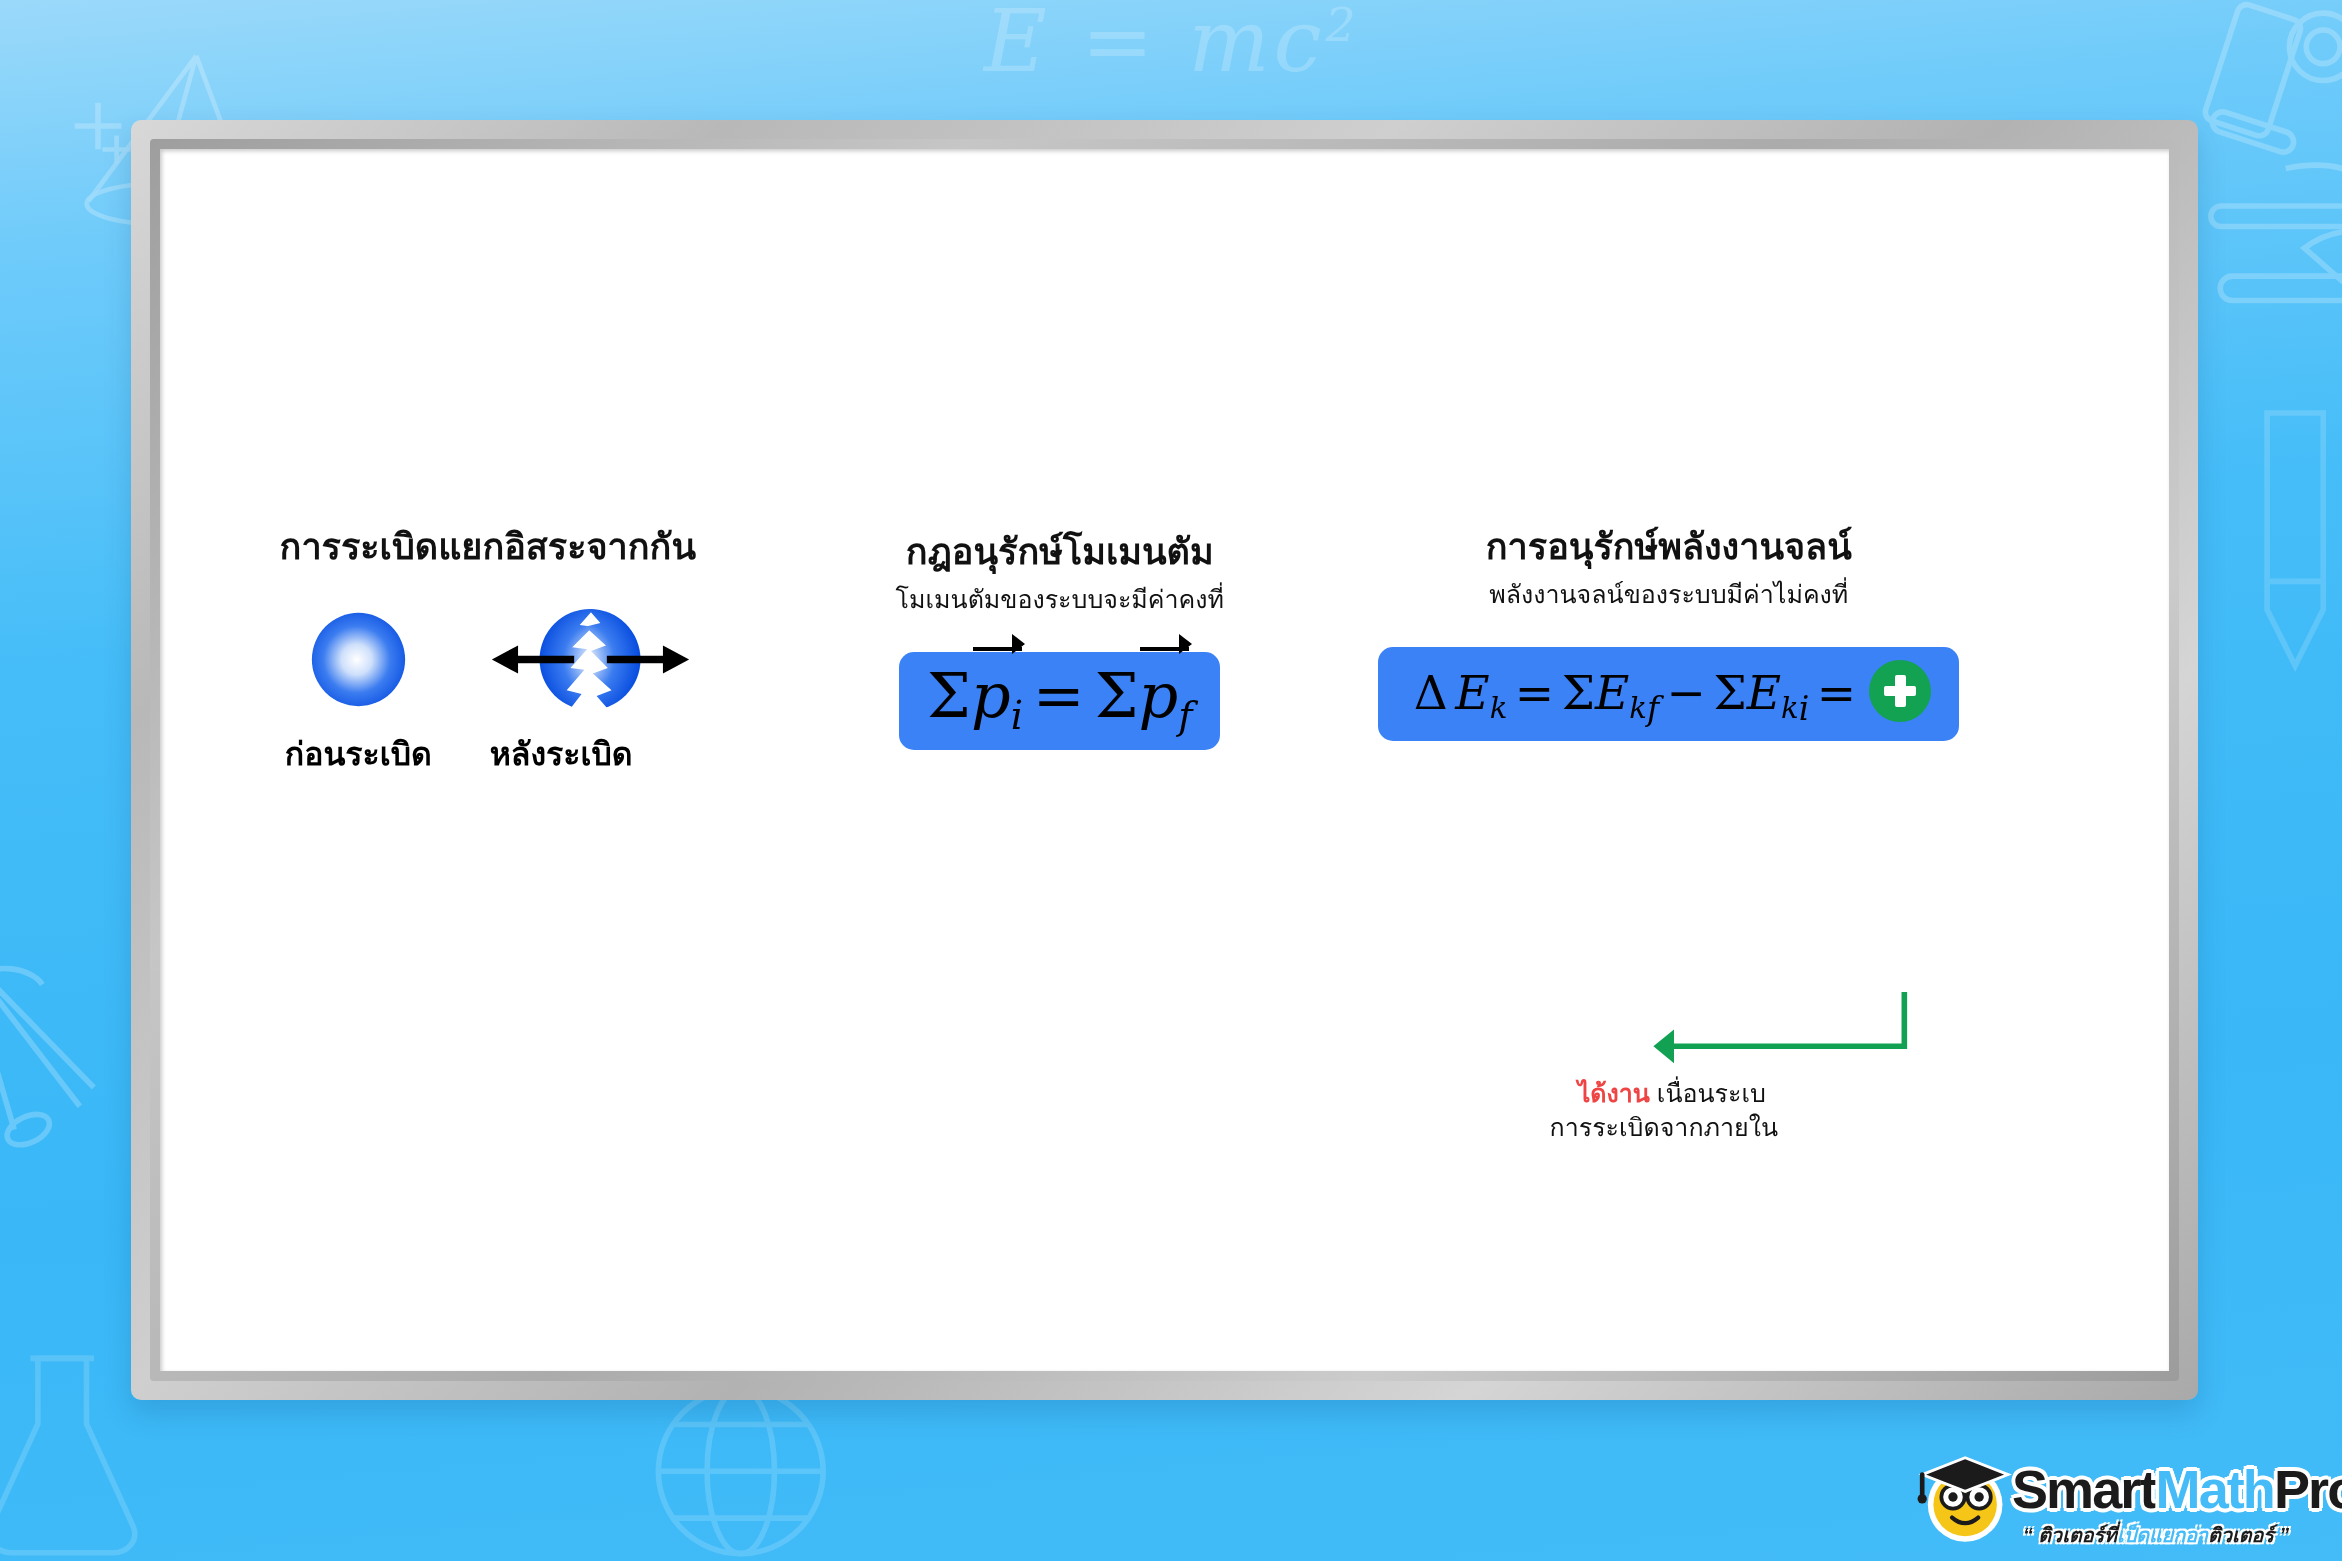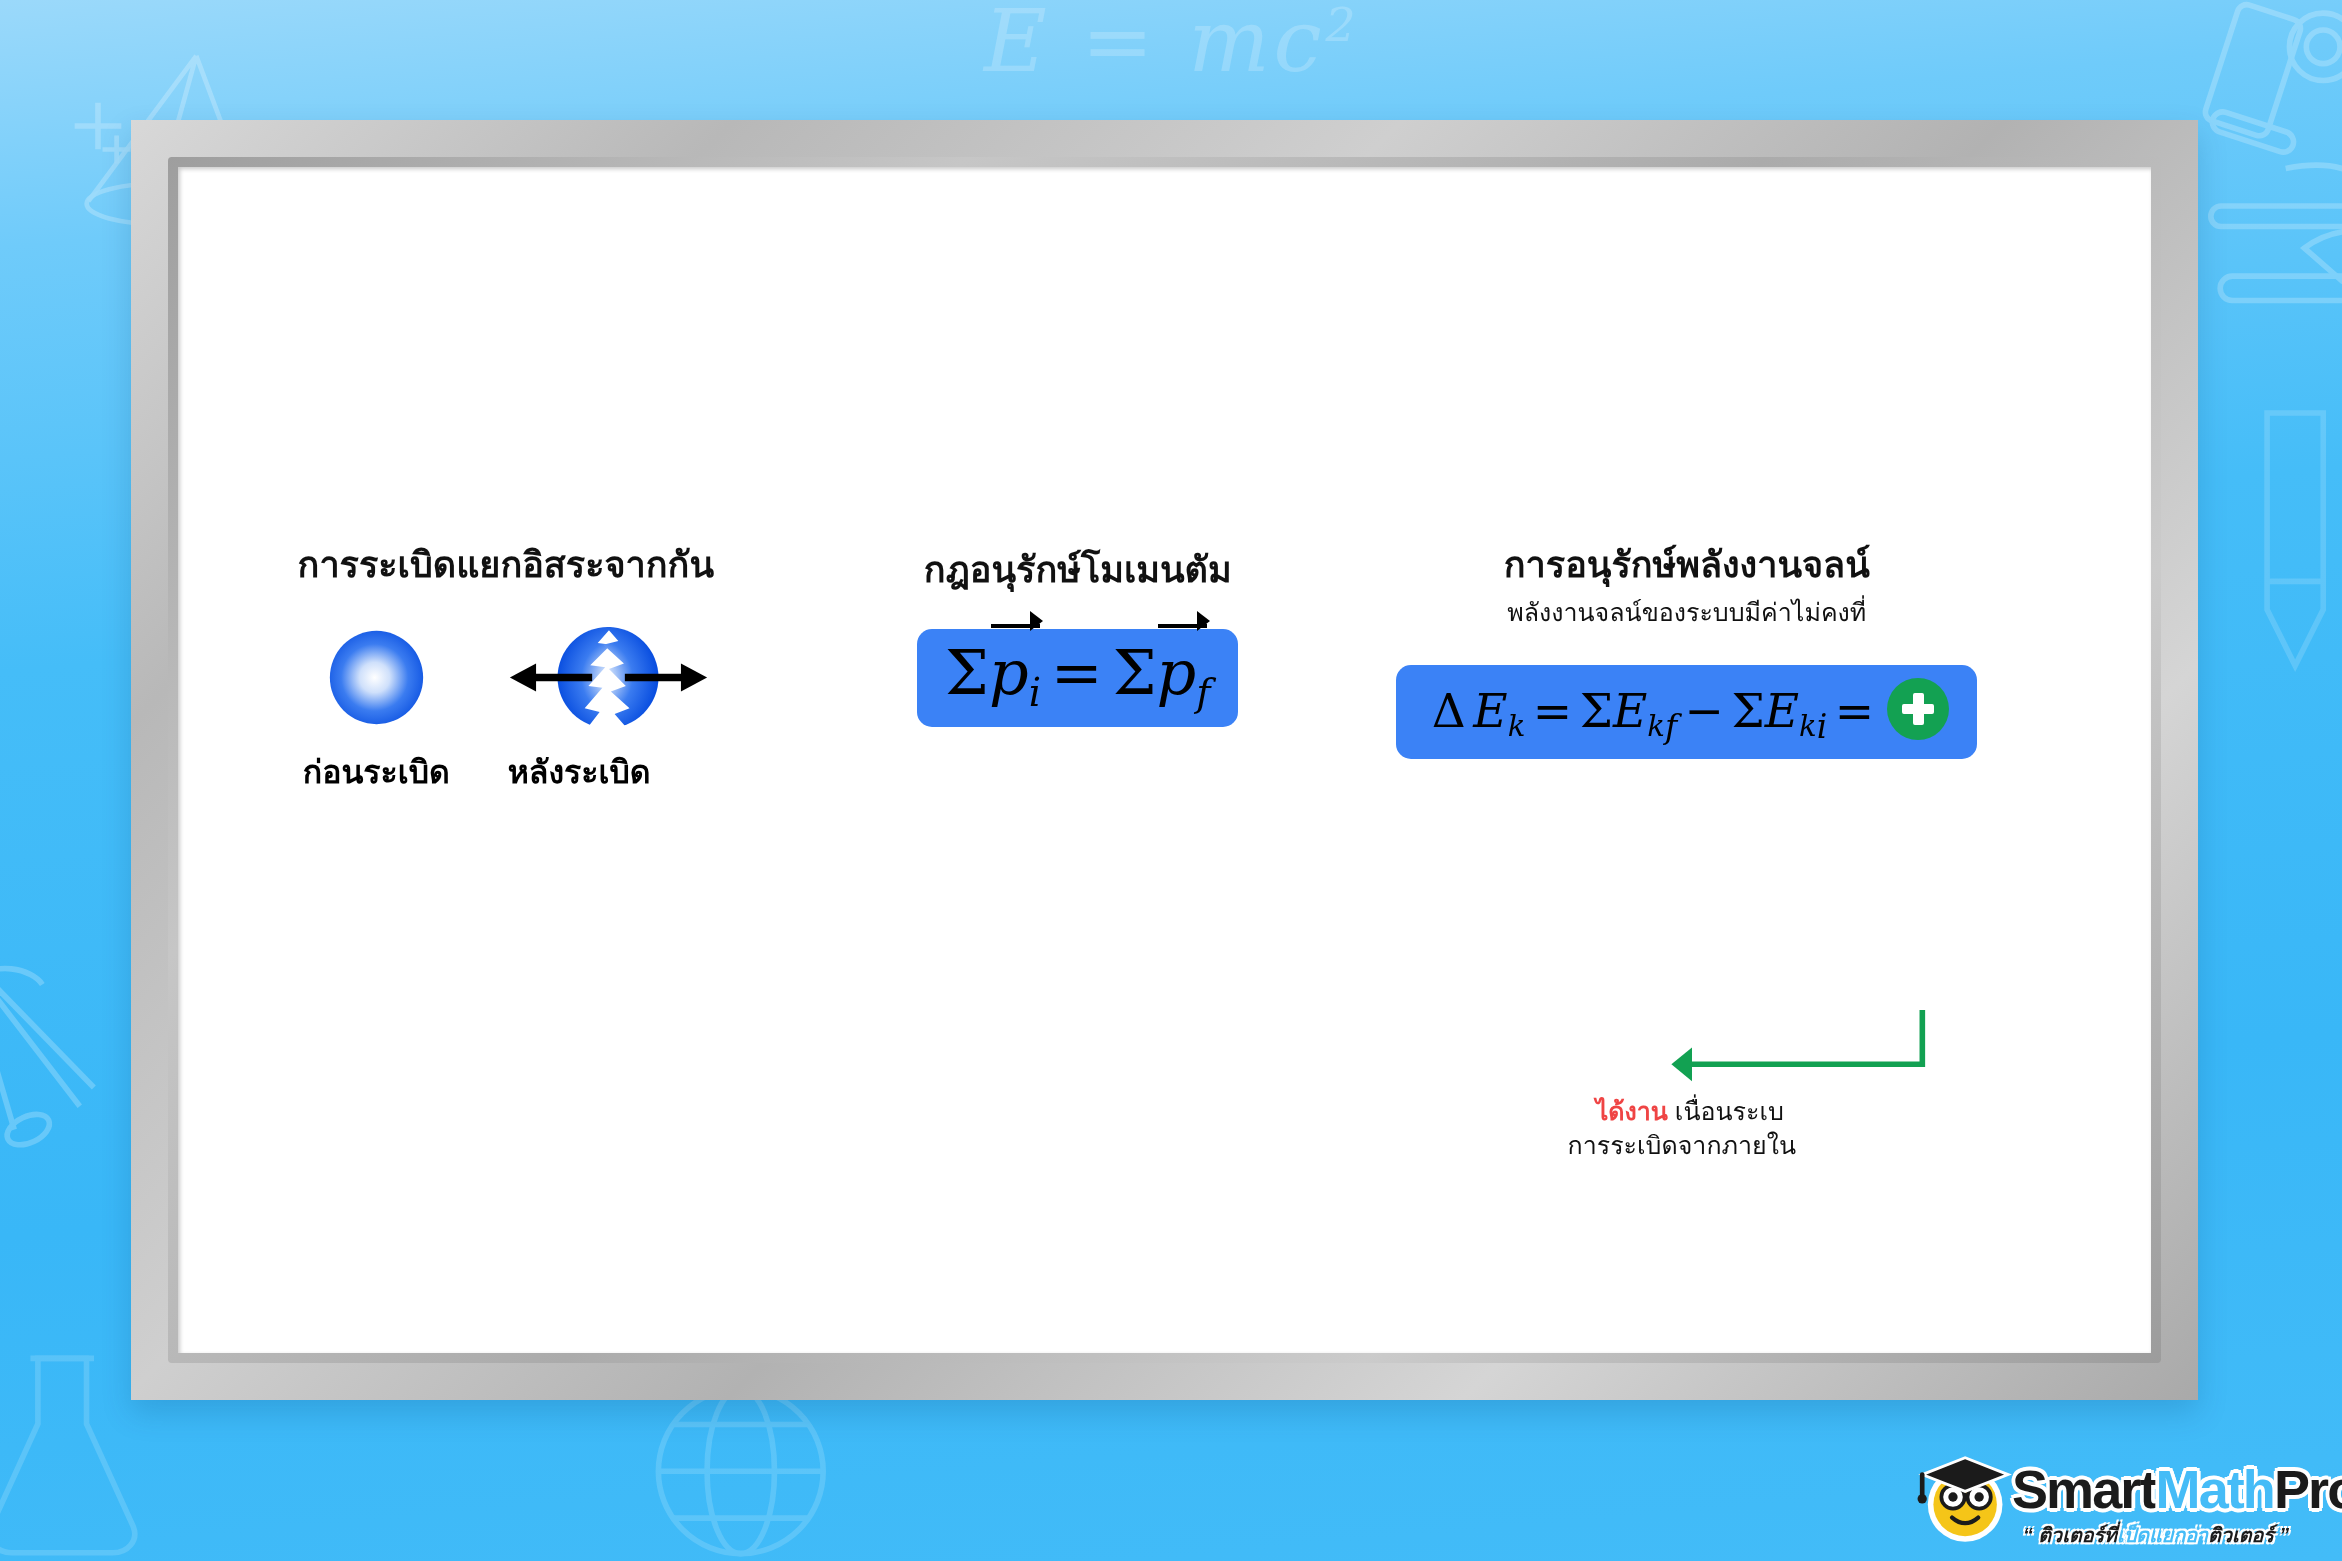--- a/index.html
+++ b/index.html
@@ -46,24 +46,24 @@
   }
   .doodle-emc sup { font-size: 0.55em; }
 
   
   #board-frame {
     position: absolute;
     left: 131px;
     top: 120px;
     width: 2067px;
     height: 1280px;
-    border-radius: 0;
+    border-radius: 10px;
     background: linear-gradient(135deg, #d8d8d8 0%, #b8b8b8 18%, #cfcfcf 38%, #b2b2b2 56%, #d5d5d5 78%, #a9a9a9 100%);
     box-shadow: 0 13px 28px rgba(0, 60, 110, 0.18);
-    padding: 37px;
+    padding: 19px;
     box-sizing: border-box;
   }
   #board-frame-inner {
     width: 100%;
     height: 100%;
     border-radius: 3.7px;
     background: linear-gradient(135deg, #9e9e9e 0%, #c6c6c6 25%, #ababab 50%, #cbcbcb 75%, #9c9c9c 100%);
     padding: 10.3px;
     box-sizing: border-box;
   }
@@ -398,20 +398,21 @@
                 </svg>
               </div>
               <div class="diagram-label">หลังระเบิด</div>
             </div>
 
           </div>
         </div>
 
         <div class="col" id="col-momentum">
           <div class="col-title">กฎอนุรักษ์โมเมนตัม</div>
+          <div class="col-sub">โมเมนตัมของระบบจะมีค่าคงที่</div>
 
           <div class="formula-box">
             <span class="formula" id="formula-momentum">
               <span class="sigma">Σ</span><span class="vecwrap"><span>p</span><span class="vbar"></span></span><span class="sub">i</span><span class="op">=</span><span class="sigma">Σ</span><span class="vecwrap"><span>p</span><span class="vbar"></span></span><span class="sub">f</span>
             </span>
           </div>
         </div>
 
         <div class="col" id="col-energy">
           <div class="col-title">การอนุรักษ์พลังงานจลน์</div>

